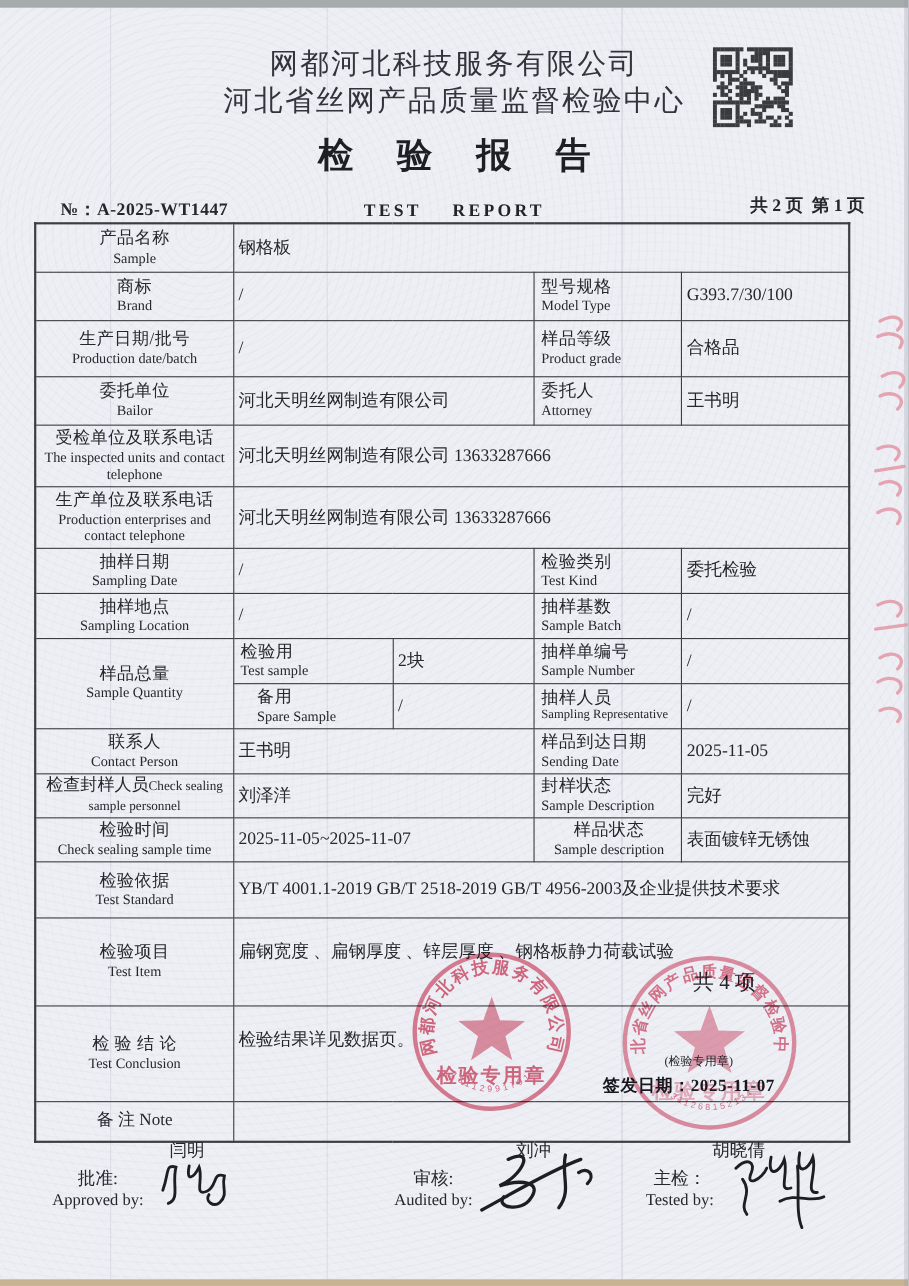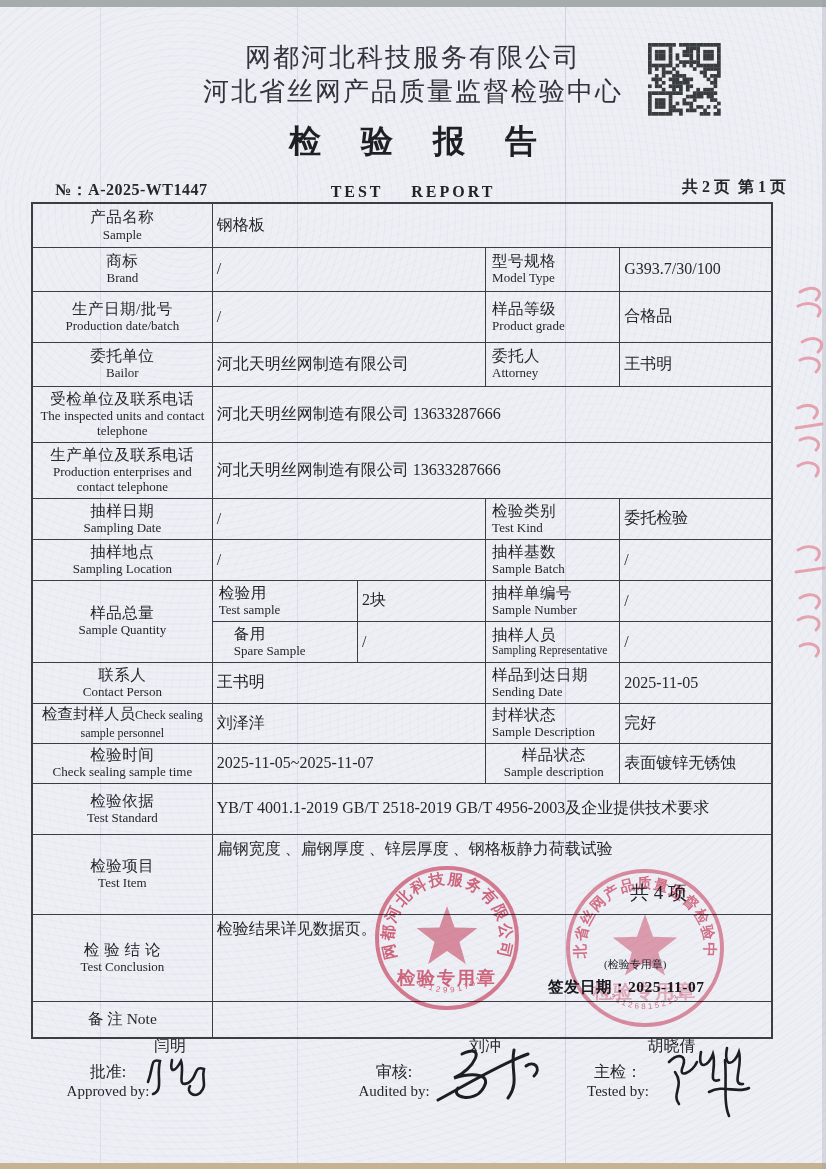--- a/index.html
+++ b/index.html
@@ -31,21 +31,21 @@
   .qr{position:absolute;left:648px;top:42px;width:73px;height:74px;}
 
   table.rpt{position:absolute;left:31px;top:202px;width:742px;border-collapse:collapse;table-layout:fixed;}
   table.rpt td{border:1.5px solid #3c3c42;padding:1px 4px;overflow:hidden;}
   table.rpt{border:2px solid #3c3c42;}
   td.lbl{text-align:center;vertical-align:middle;line-height:1.18;}
   td.lbl .cn{font-size:15.5px;letter-spacing:.5px;}
   td.lbl .en{font-size:13px;}
   td.lbl .en.sm{font-size:11.5px;}
   td.val{font-size:16px;text-align:left;padding-left:8px;vertical-align:middle;}
-  td.val.top{vertical-align:top;padding-top:4px;}
+  td.val.top{vertical-align:top;padding-top:20px;}
   td.rel{position:relative;}
   .count{position:absolute;right:84px;bottom:8px;font-size:19px;white-space:pre;}
   tr.r44{height:44px}tr.r51{height:51px}tr.r56{height:56px}tr.r41{height:41px}
   tr.r40{height:40px}tr.r80{height:80px}tr.r87{height:87px}tr.r37{height:37px}
   .inline-lbl{font-size:15.5px;line-height:1.15;}
   .inline-lbl .en2{font-size:12px;}
 
   .seal-note{position:absolute;left:604px;top:957px;font-size:11px;color:#1f1f26;}
   .issue-line{position:absolute;left:548px;top:977px;font-size:15.5px;color:#17171d;font-weight:bold;letter-spacing:.5px;}
 
@@ -552,21 +552,21 @@
   </svg>
   <svg class="edge-frag" style="left:786px;top:540px" width="42" height="130" viewBox="0 0 42 130">
     <g stroke="#e391a0" stroke-width="3" fill="none" stroke-linecap="round">
       <path d="M12 10 C26 2 40 10 30 20 M10 32 L38 28"></path>
       <path d="M14 58 C26 50 40 58 30 68 M12 80 C24 72 40 80 30 90"></path>
       <path d="M14 106 C26 100 38 108 30 116"></path>
     </g>
   </svg>
 
   <div class="sig-name" style="left:125px;top:1036px;width:90px">闫明</div>
-  <div class="sig-labels" style="left:59px;top:1062px;width:98px">
+  <div class="sig-labels" style="left:40px;top:1062px;width:98px">
     <div class="cn">批准:</div>
       <div class="en">Approved by:</div>
   </div>
   <svg class="sig-svg" style="left:138px;top:1048px" width="105" height="60" viewBox="0 0 105 60">
     <g stroke="#1d1d24" stroke-width="2.6" fill="none" stroke-linecap="round">
       <path d="M10 34 C16 18 12 10 22 13 C18 28 26 42 15 46"></path>
       <path d="M34 12 C31 27 38 23 43 13 C47 24 38 40 50 35 C60 30 55 17 66 21 C63 32 70 37 62 45 C56 50 48 44 52 38"></path>
     </g>
   </svg>
 

